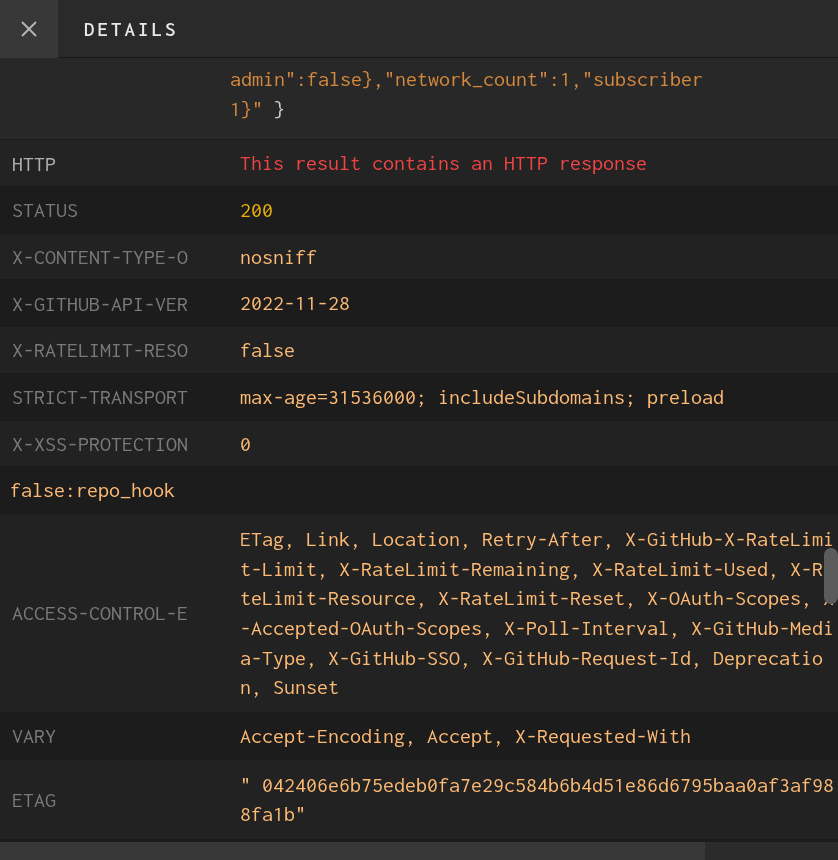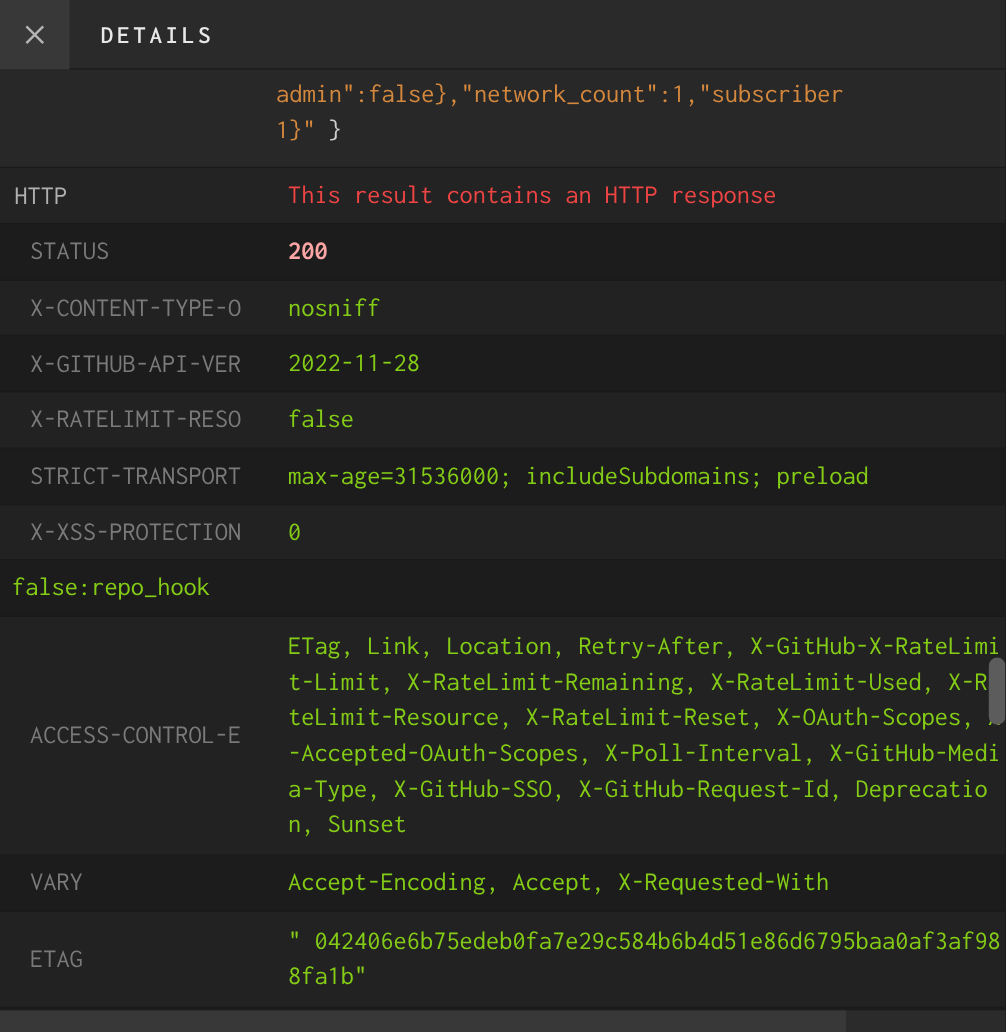--- a/index.html
+++ b/index.html
@@ -73,31 +73,31 @@
       white-space: nowrap;
       overflow: hidden;
       text-overflow: ellipsis;
     }
     .label.section {
       color: #9a9a9a;
       padding-left: 12px;
     }
     .value {
       flex: 1;
-      color: #84cc16;
+      color: #fdba74;
       padding: 8px 0 8px 10px;
       word-break: break-all;
       line-height: 1.35;
     }
     .row.indent .label {
-      padding-left: 25px;
+      padding-left: 12px;
     }
     .status-green {
-      color: #fca5a5;
-      font-weight: 700;
+      color: #eab308;
+      font-weight: 400;
     }
     .muted {
       color: #ef4444;
     }
     .snippet-orange {
       color: #d4883e;
     }
     .snippet-default {
       color: #cfcfcf;
     }

